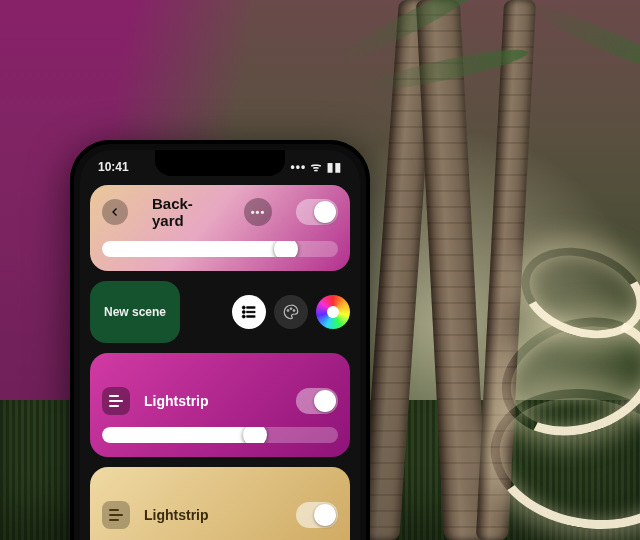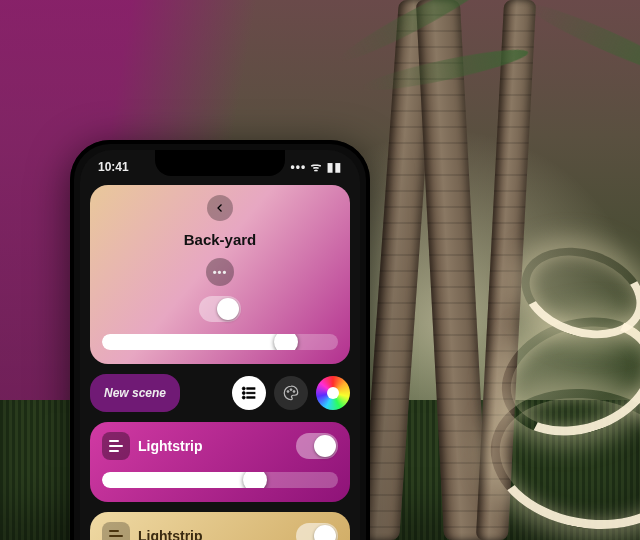--- a/index.html
+++ b/index.html
@@ -36,48 +36,48 @@
   .phone{position:absolute;left:70px;top:140px;width:300px;height:560px;
     background:#0c0c0c;border-radius:40px;box-shadow:0 8px 40px rgba(0,0,0,.6), inset 0 0 0 4px #000;}
   .screen{position:absolute;inset:10px 10px 10px 10px;border-radius:32px;overflow:hidden;background:#111;}
   .notch{position:absolute;top:0;left:50%;transform:translateX(-50%);
     width:130px;height:26px;background:#000;border-radius:0 0 16px 16px;z-index:5;}
   .status{display:flex;justify-content:space-between;align-items:center;padding:8px 18px 4px;font-size:12px;font-weight:600;color:#eee;}
   .sicons{letter-spacing:1px;}
 
   .room{margin:6px 10px 10px;border-radius:18px;padding:10px 12px 14px;
     background:linear-gradient(130deg,#e9c89a 0%,#e7a7c2 45%,#b2308f 100%);color:#111;position:relative;}
-  .room-top{display:flex;align-items:center;gap:10px;flex-direction:column;}
+  .room-top{display:flex;align-items:center;gap:24px;}
   .back{width:26px;height:26px;border-radius:50%;background:rgba(0,0,0,.28);display:flex;align-items:center;justify-content:center;color:#111;}
   .back svg{width:12px;height:12px;fill:none;stroke:#000;stroke-width:2.5;}
   .rname{font-size:15px;font-weight:700;flex:1;}
   .more{width:28px;height:28px;border-radius:50%;background:rgba(0,0,0,.3);color:#eee;display:flex;align-items:center;justify-content:center;font-weight:700;letter-spacing:1px;font-size:11px;}
   .toggle{width:42px;height:26px;border-radius:13px;position:relative;}
   .ton{background:rgba(255,255,255,.4);}
   .knob{position:absolute;top:2px;width:22px;height:22px;border-radius:50%;background:#fff;box-shadow:0 1px 3px rgba(0,0,0,.4);}
   .ton .knob{right:2px;}
 
   .slider{margin-top:12px;height:16px;border-radius:8px;background:rgba(255,255,255,.25);position:relative;overflow:hidden;}
   .fill{position:absolute;top:0;bottom:0;left:0;background:#fff;border-radius:8px;}
   .thumb{position:absolute;top:-4px;width:24px;height:24px;border-radius:50%;background:#fff;box-shadow:0 1px 4px rgba(0,0,0,.5);}
 
   .modes{display:flex;align-items:center;gap:8px;margin:6px 10px;}
-  .pill{background:#701a75;color:#eee;font-size:12px;font-weight:600;border-radius:16px;padding:12px 14px;font-style:italic;}
+  .pill{background:#14532d;color:#eee;font-size:12px;font-weight:600;border-radius:16px;padding:24px 14px;}
   .spacer{flex:1;}
   .mbtn{width:34px;height:34px;border-radius:50%;display:flex;align-items:center;justify-content:center;}
   .mbtn svg{width:18px;height:18px;}
   .m-active{background:#fff;} .m-active svg{stroke:#000;fill:#000;}
   .m-dim{background:#2d2d2d;} .m-dim svg{stroke:#bbb;fill:#bbb;}
   .m-color{background:conic-gradient(#ff2d2d,#ffb02d,#f8ff2d,#2dff5a,#2dd4ff,#5a2dff,#ff2dd4,#ff2d2d);}
   .m-color::after{content:"";width:12px;height:12px;border-radius:50%;background:#fff;}
 
   .card{margin:10px;border-radius:18px;padding:10px 12px 14px;position:relative;color:#fff;}
   .c-mag{background:linear-gradient(135deg,#d13aa3,#8e1378);}
   .c-amb{background:linear-gradient(135deg,#efd9a3,#cda75e);color:#3a2a10;}
-  .crow{display:flex;align-items:center;gap:8px;}
+  .crow{display:flex;align-items:center;gap:14px;margin-top:24px;}
   .dicon{width:28px;height:28px;border-radius:8px;background:rgba(0,0,0,.35);display:flex;align-items:center;justify-content:center;}
   .dicon span{display:block;width:14px;height:2.5px;background:#fff;position:relative;border-radius:2px;}
   .dicon span::before,.dicon span::after{content:"";position:absolute;left:0;width:14px;height:2.5px;background:#fff;border-radius:2px;}
   .dicon span::before{top:-5px;width:10px;} .dicon span::after{top:5px;width:10px;}
   .c-amb .dicon{background:rgba(0,0,0,.25);} .c-amb .dicon span, .c-amb .dicon span::before,.c-amb .dicon span::after{background:#4a3410;}
   .dname{font-size:14px;font-weight:700;flex:1;}
   .c-amb .ton{background:rgba(255,255,255,.55);} 
   .c-mag .slider{background:rgba(255,255,255,.25);} .c-mag .fill{background:#fff;}
   .c-amb .slider{background:rgba(255,255,255,.35);} .c-amb .fill{background:#fff;}
 

